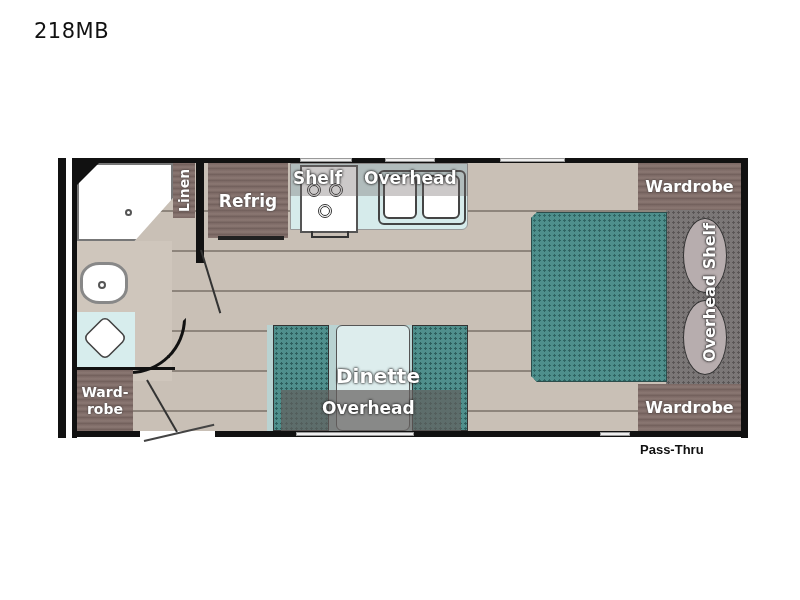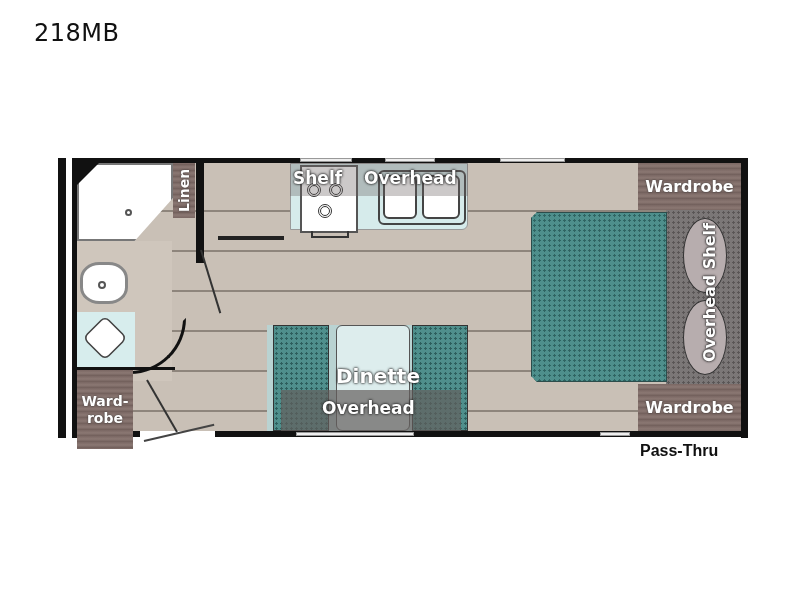--- a/index.html
+++ b/index.html
@@ -1,17 +1,17 @@
 <!DOCTYPE html>
 <html><head>
 <meta charset="utf-8">
 <style>
   html, body { margin: 0; padding: 0; background: #ffffff; }
   body { width: 800px; height: 600px; position: relative; overflow: hidden; font-family: "DejaVu Sans", sans-serif; }
-  .model-title { position: absolute; left: 34px; top: 19px; font-family: "DejaVu Sans", sans-serif; font-size: 24px; color: #111; letter-spacing: 0.5px; }
+  .model-title { position: absolute; left: 34px; top: 19px; font-family: "DejaVu Sans", sans-serif; font-size: 21px; color: #111; letter-spacing: 0.5px; }
 
   .plan { position: absolute; left: 0; top: 0; width: 800px; height: 600px; }
   .abs { position: absolute; box-sizing: border-box; }
 
   
   .floor { left: 72px; top: 162px; width: 668px; height: 271px; background: #c9c0b6;
            background-image: repeating-linear-gradient(to bottom, transparent 0px, transparent 38px, #8e857c 38px, #8e857c 40px); background-position: 0 10px; }
 
   
   .wall { background: #111; }
@@ -35,21 +35,21 @@
   .bath-floor { left: 77px; top: 241px; width: 95px; height: 140px; background: #cfc6bc; }
   .toilet { left: 80px; top: 262px; width: 48px; height: 42px; border-radius: 40%; background: #fff; border: 3px solid #888; }
   .toilet-drain { left: 98px; top: 281px; width: 8px; height: 8px; border-radius: 50%; border: 2px solid #555; }
   .sink-counter { left: 77px; top: 312px; width: 58px; height: 55px; background: #d7eded; }
   .sink { left: 85px; top: 318px; width: 40px; height: 40px; border-radius: 8px; background: #fff; border: 2px solid #444; transform: rotate(45deg) scale(0.8); }
   .bath-door-arc { left: 130px; top: 318px; width: 56px; height: 56px; border: 3px solid #111; border-color: transparent #111 #111 transparent; border-radius: 0 0 56px 0; }
   .bath-wall-div { left: 77px; top: 367px; width: 98px; height: 3px; background: #111; }
 
   
   .wood { background: #7d6a66; background-image: repeating-linear-gradient(to bottom, #7a6763 0px, #8b7873 3px, #6f5d59 6px); color: #fff; font-weight: bold; display: flex; align-items: center; justify-content: center; text-align: center; text-shadow: 0 0 2px #333; font-family: "DejaVu Sans", sans-serif; }
-  .wardrobe-bath { left: 77px; top: 370px; width: 56px; height: 79px; font-size: 14px; line-height: 17px; }
+  .wardrobe-bath { left: 77px; top: 370px; width: 56px; height: 61px; font-size: 14px; line-height: 17px; }
   .linen { left: 173px; top: 163px; width: 22px; height: 55px; font-size: 14px; writing-mode: vertical-rl; transform: rotate(180deg); }
   .linen-wall { left: 196px; top: 163px; width: 8px; height: 100px; background: #111; }
   .refrig { left: 208px; top: 163px; width: 80px; height: 75px; font-size: 17px; }
   .refrig-base { left: 218px; top: 236px; width: 66px; height: 4px; background: #222; }
 
   .counter { left: 290px; top: 163px; width: 178px; height: 67px; background: #d6ebeb; border: 1px solid #999; border-radius: 0 0 6px 0; }
   .micro-overhead-band { left: 290px; top: 163px; width: 178px; height: 33px; background: rgba(110,100,100,0.35); }
   .stove { left: 300px; top: 165px; width: 58px; height: 68px; background: #fff; border: 2px solid #555; }
   .burner { width: 14px; height: 14px; border-radius: 50%; border: 3px double #333; }
   .b1 { left: 307px; top: 183px; } .b2 { left: 329px; top: 183px; } .b3 { left: 318px; top: 204px; }
@@ -78,21 +78,21 @@
   
   .wardrobe-top { left: 638px; top: 163px; width: 103px; height: 47px; font-size: 16px; }
   .wardrobe-bot { left: 638px; top: 384px; width: 103px; height: 47px; font-size: 16px; }
   .shelf-area { left: 666px; top: 210px; width: 75px; height: 174px; background: #7b7777; background-image: radial-gradient(#5a5656 1px, transparent 1.3px); background-size: 5px 5px; }
   .pillow { width: 44px; height: 75px; border-radius: 50%; background: #b7adae; border: 1px solid #333; }
   .p1 { left: 683px; top: 218px; } .p2 { left: 683px; top: 300px; }
   .bed { left: 531px; top: 212px; width: 136px; height: 170px; background: #4e8f8c; background-image: radial-gradient(#2f6462 1px, transparent 1.3px); background-size: 5px 5px; border: 1px solid #2c4d4c; clip-path: polygon(6px 0, 100% 0, 100% 100%, 6px 100%, 0 calc(100% - 6px), 0 6px); }
   .lbl-bed { left: 560px; top: 276px; width: 100px; font-size: 18px; line-height: 22px; text-align: center; white-space: normal; }
   .lbl-shelf { left: 700px; top: 214px; font-size: 16px; writing-mode: vertical-rl; transform: rotate(180deg); height: 156px; text-align: center; }
 
-  .pass-thru { left: 640px; top: 442px; font-size: 16px; font-weight: bold; color: #111; font-family: "Liberation Sans", sans-serif; }
+  .pass-thru { left: 640px; top: 442px; font-size: 13px; font-weight: bold; color: #111; font-family: "Liberation Sans", sans-serif; }
 </style>
 </head>
 <body>
 
 <div class="model-title">218MB</div>
 
 <div class="plan">
   <div class="abs floor"></div>
 
   <div class="abs wall wall-left-outer"></div>
@@ -119,20 +119,21 @@
   <div class="abs bath-wall-div"></div>
   <div class="abs wood wardrobe-bath">
     <div>
       <div>Ward-</div>
       <div>robe</div>
     </div>
   </div>
 
   <div class="abs wood linen">Linen</div>
   <div class="abs linen-wall"></div>
+  <div class="abs wood refrig">Refrig</div>
   <div class="abs refrig-base"></div>
   <div class="abs counter"></div>
   <div class="abs stove"></div>
   <div class="abs burner b1"></div>
   <div class="abs burner b2"></div>
   <div class="abs burner b3"></div>
   <div class="abs stove-handle"></div>
   <div class="abs sink-dbl"></div>
   <div class="abs sink-bowl sb1"></div>
   <div class="abs sink-bowl sb2"></div>

